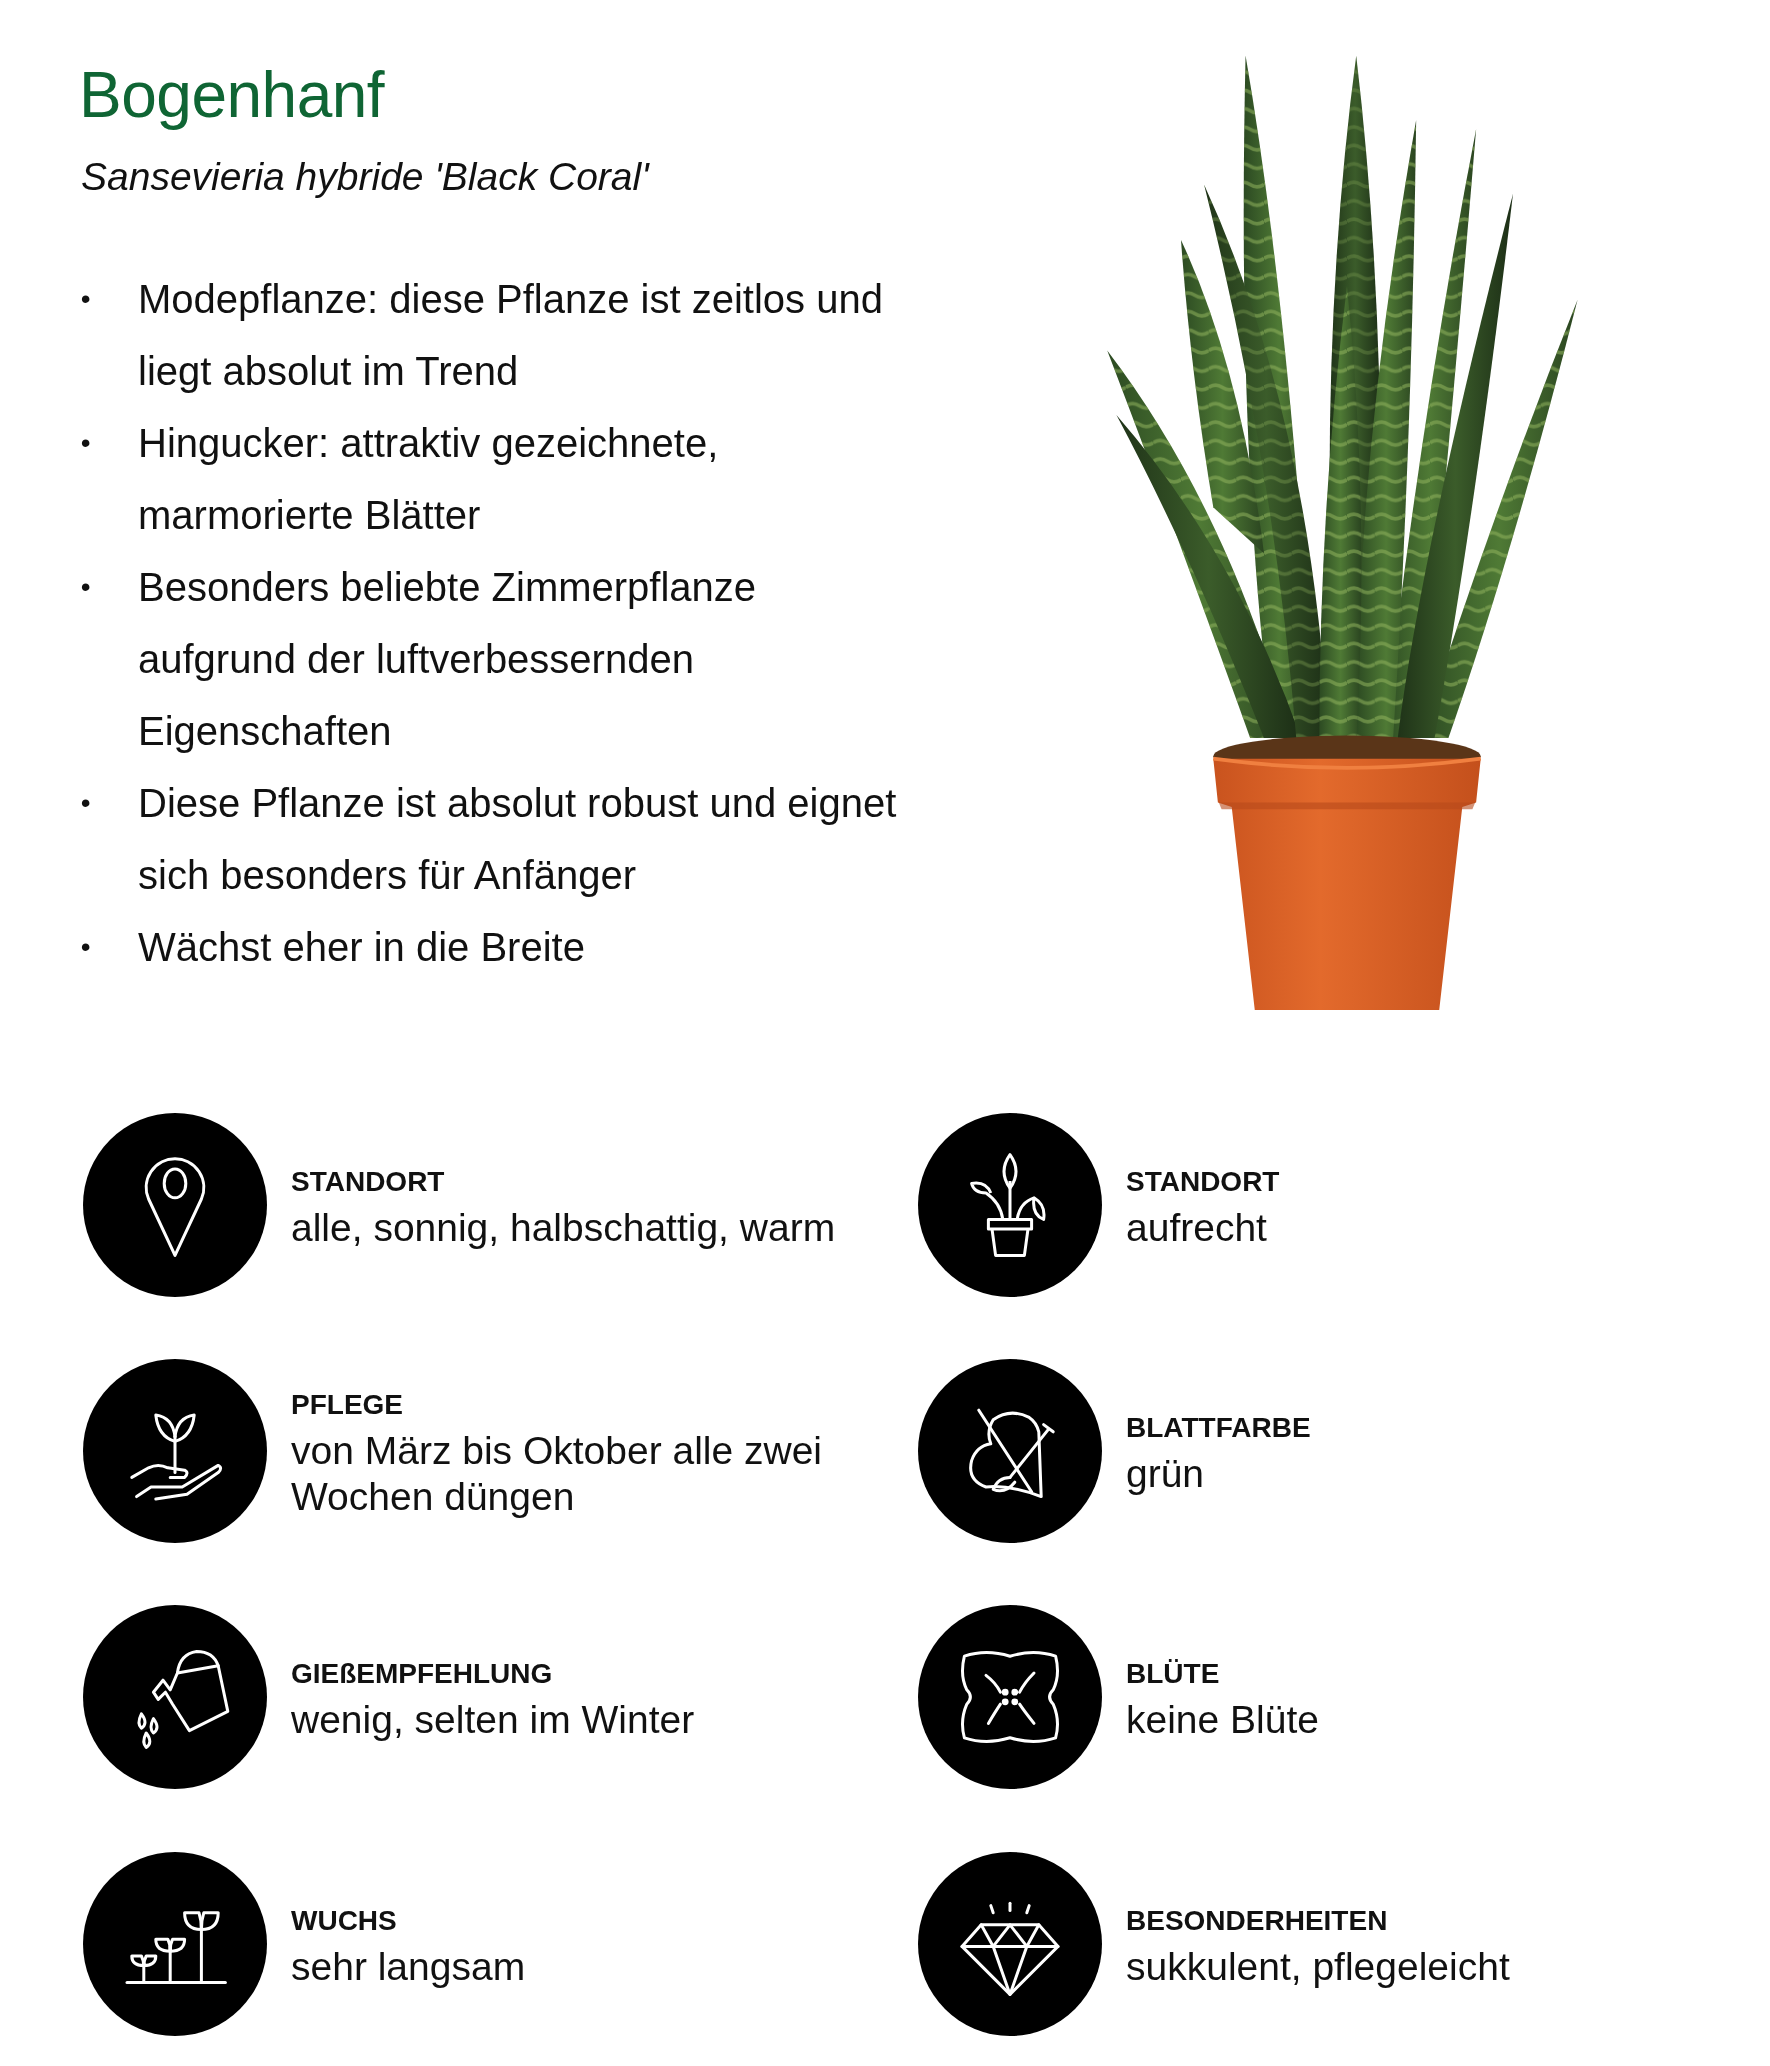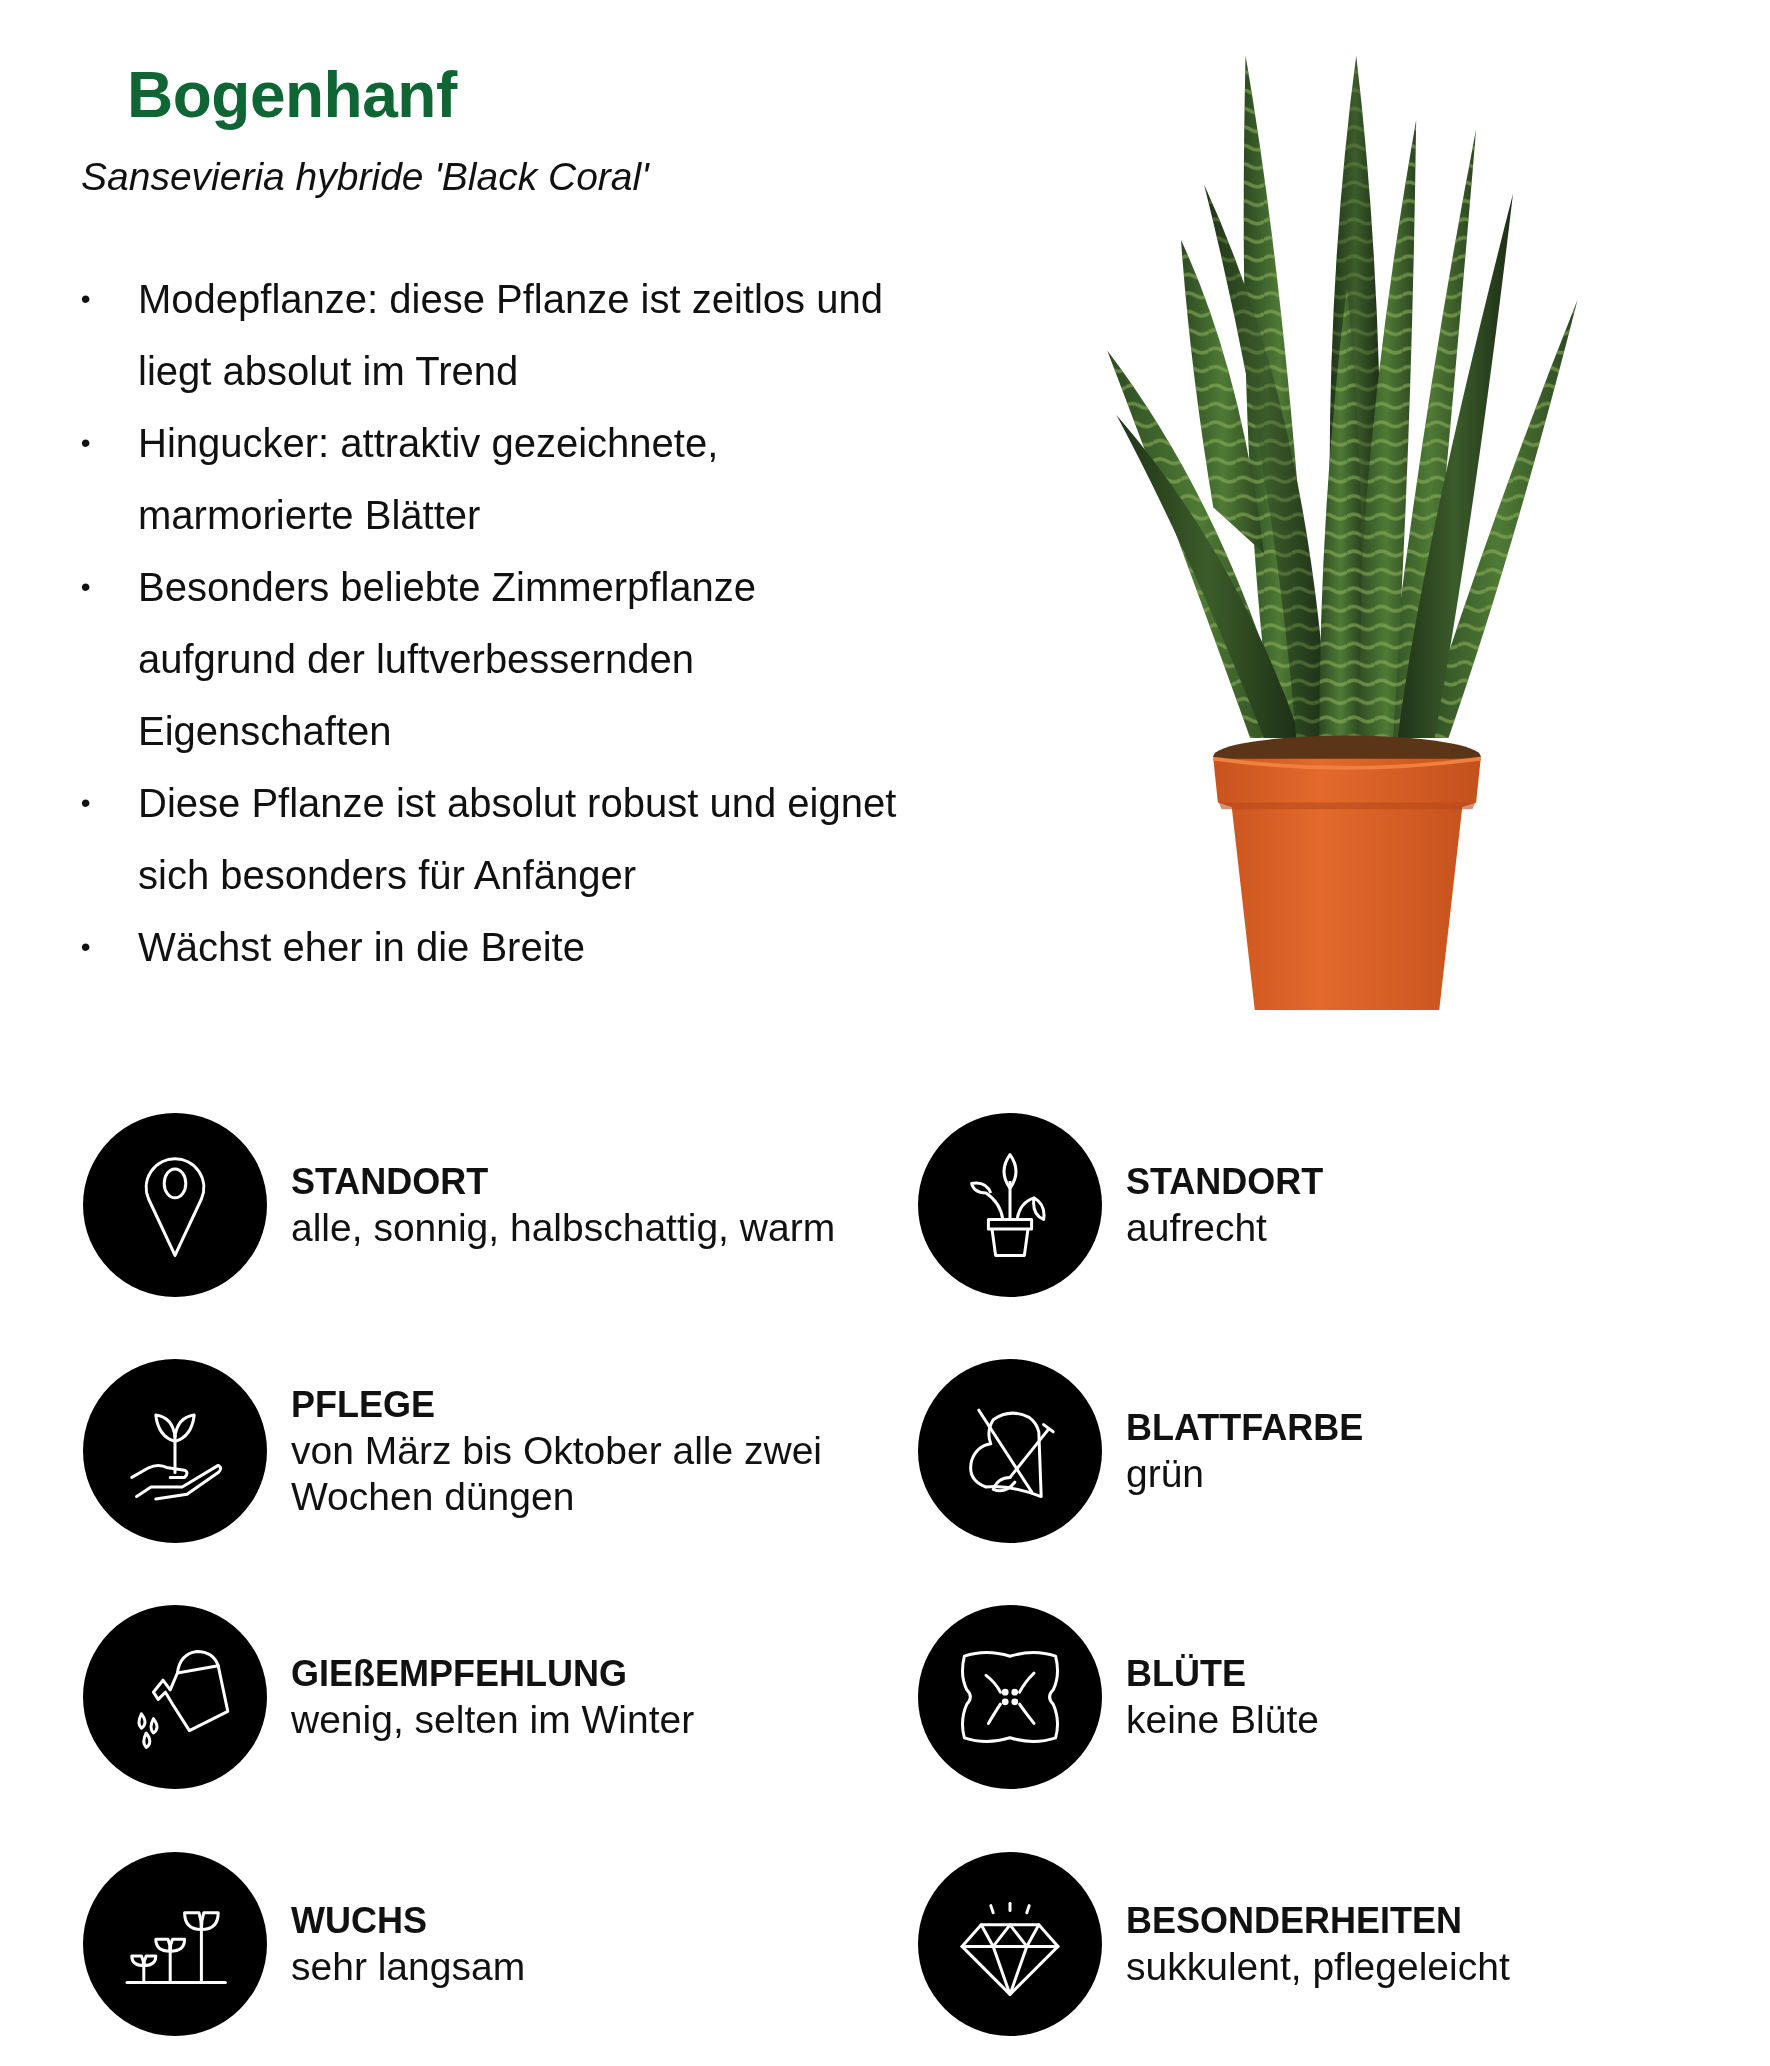--- a/index.html
+++ b/index.html
@@ -7,22 +7,22 @@
       width: 1771px; height: 2066px;
       background: #ffffff;
       font-family: "Liberation Sans", "DejaVu Sans", sans-serif;
       color: #111111;
       overflow: hidden;
     }
     .page { position: relative; width: 1771px; height: 2066px; }
 
     .title {
       position: absolute; left: 79px; top: 60px;
-      font-size: 64px; font-weight: 700; color: #0f6534;
-      letter-spacing: -0.5px; line-height: 1.1; margin-left: 48px;
+      font-size: 64px; font-weight: 400; color: #0f6534;
+      letter-spacing: -0.5px; line-height: 1.1;
     }
     .subtitle {
       position: absolute; left: 81px; top: 154px;
       font-size: 39px; font-style: italic; color: #111;
       line-height: 1.2;
     }
 
     .bullets {
       position: absolute; left: 78px; top: 263px; width: 876px;
       list-style: none;
@@ -45,21 +45,21 @@
       position: absolute; display: flex; align-items: center;
     }
     .feature .badge {
       width: 184px; height: 184px; border-radius: 50%;
       background: #000; flex: 0 0 184px;
       display: flex; align-items: center; justify-content: center;
     }
     .feature .badge svg { width: 120px; height: 120px; }
     .feature .text { margin-left: 24px; }
     .feature .label {
-      font-size: 36px; font-weight: 700; letter-spacing: 0px; line-height: 46px;
+      font-size: 28px; font-weight: 700; letter-spacing: 0px; line-height: 46px;
       color: #111;
     }
     .feature .value {
       font-size: 39px; line-height: 46px; color: #111;
     }
     .col-left { left: 83px; }
     .col-right { left: 918px; }
     .row-1 { top: 1113px; }
     .row-2 { top: 1359px; }
     .row-3 { top: 1605px; }

